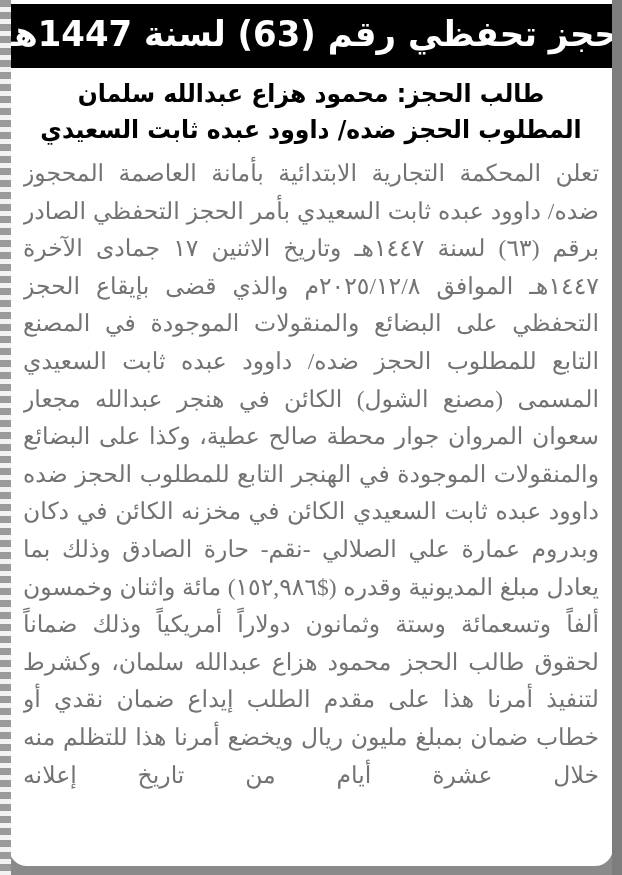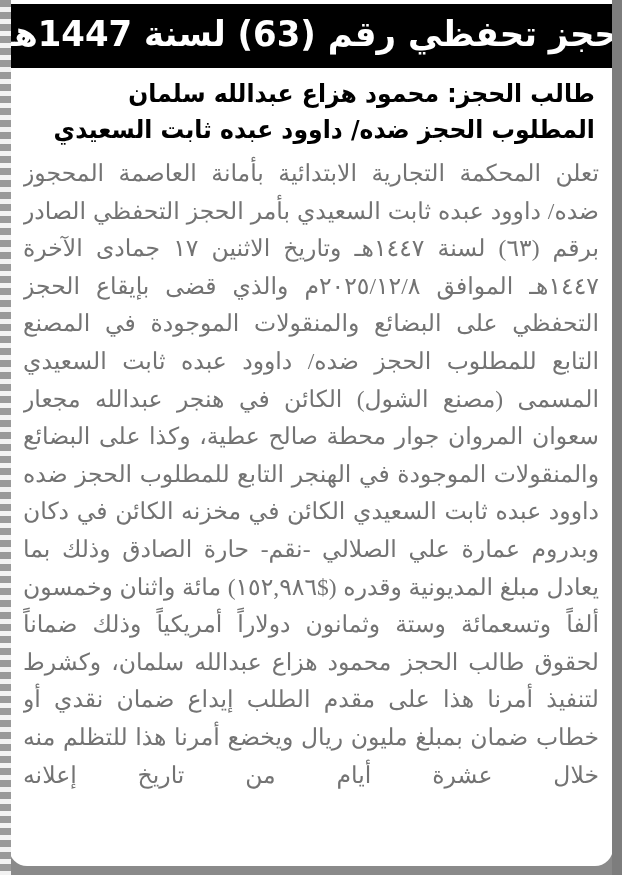--- a/index.html
+++ b/index.html
@@ -88,20 +88,21 @@
     transform: scaleX(0.97);
     padding-bottom: 3px;
   }
 
   
   .subtitle-block {
     position: absolute;
     top: 76px;
     left: 0;
     width: 604px;
+    text-align: center;
   }
 
   .subtitle-line {
     font-family: "DejaVu Sans", sans-serif;
     font-weight: bold;
     font-size: 25px;
     line-height: 36px;
     color: #000000;
     white-space: nowrap;
     transform: scaleX(0.94);

